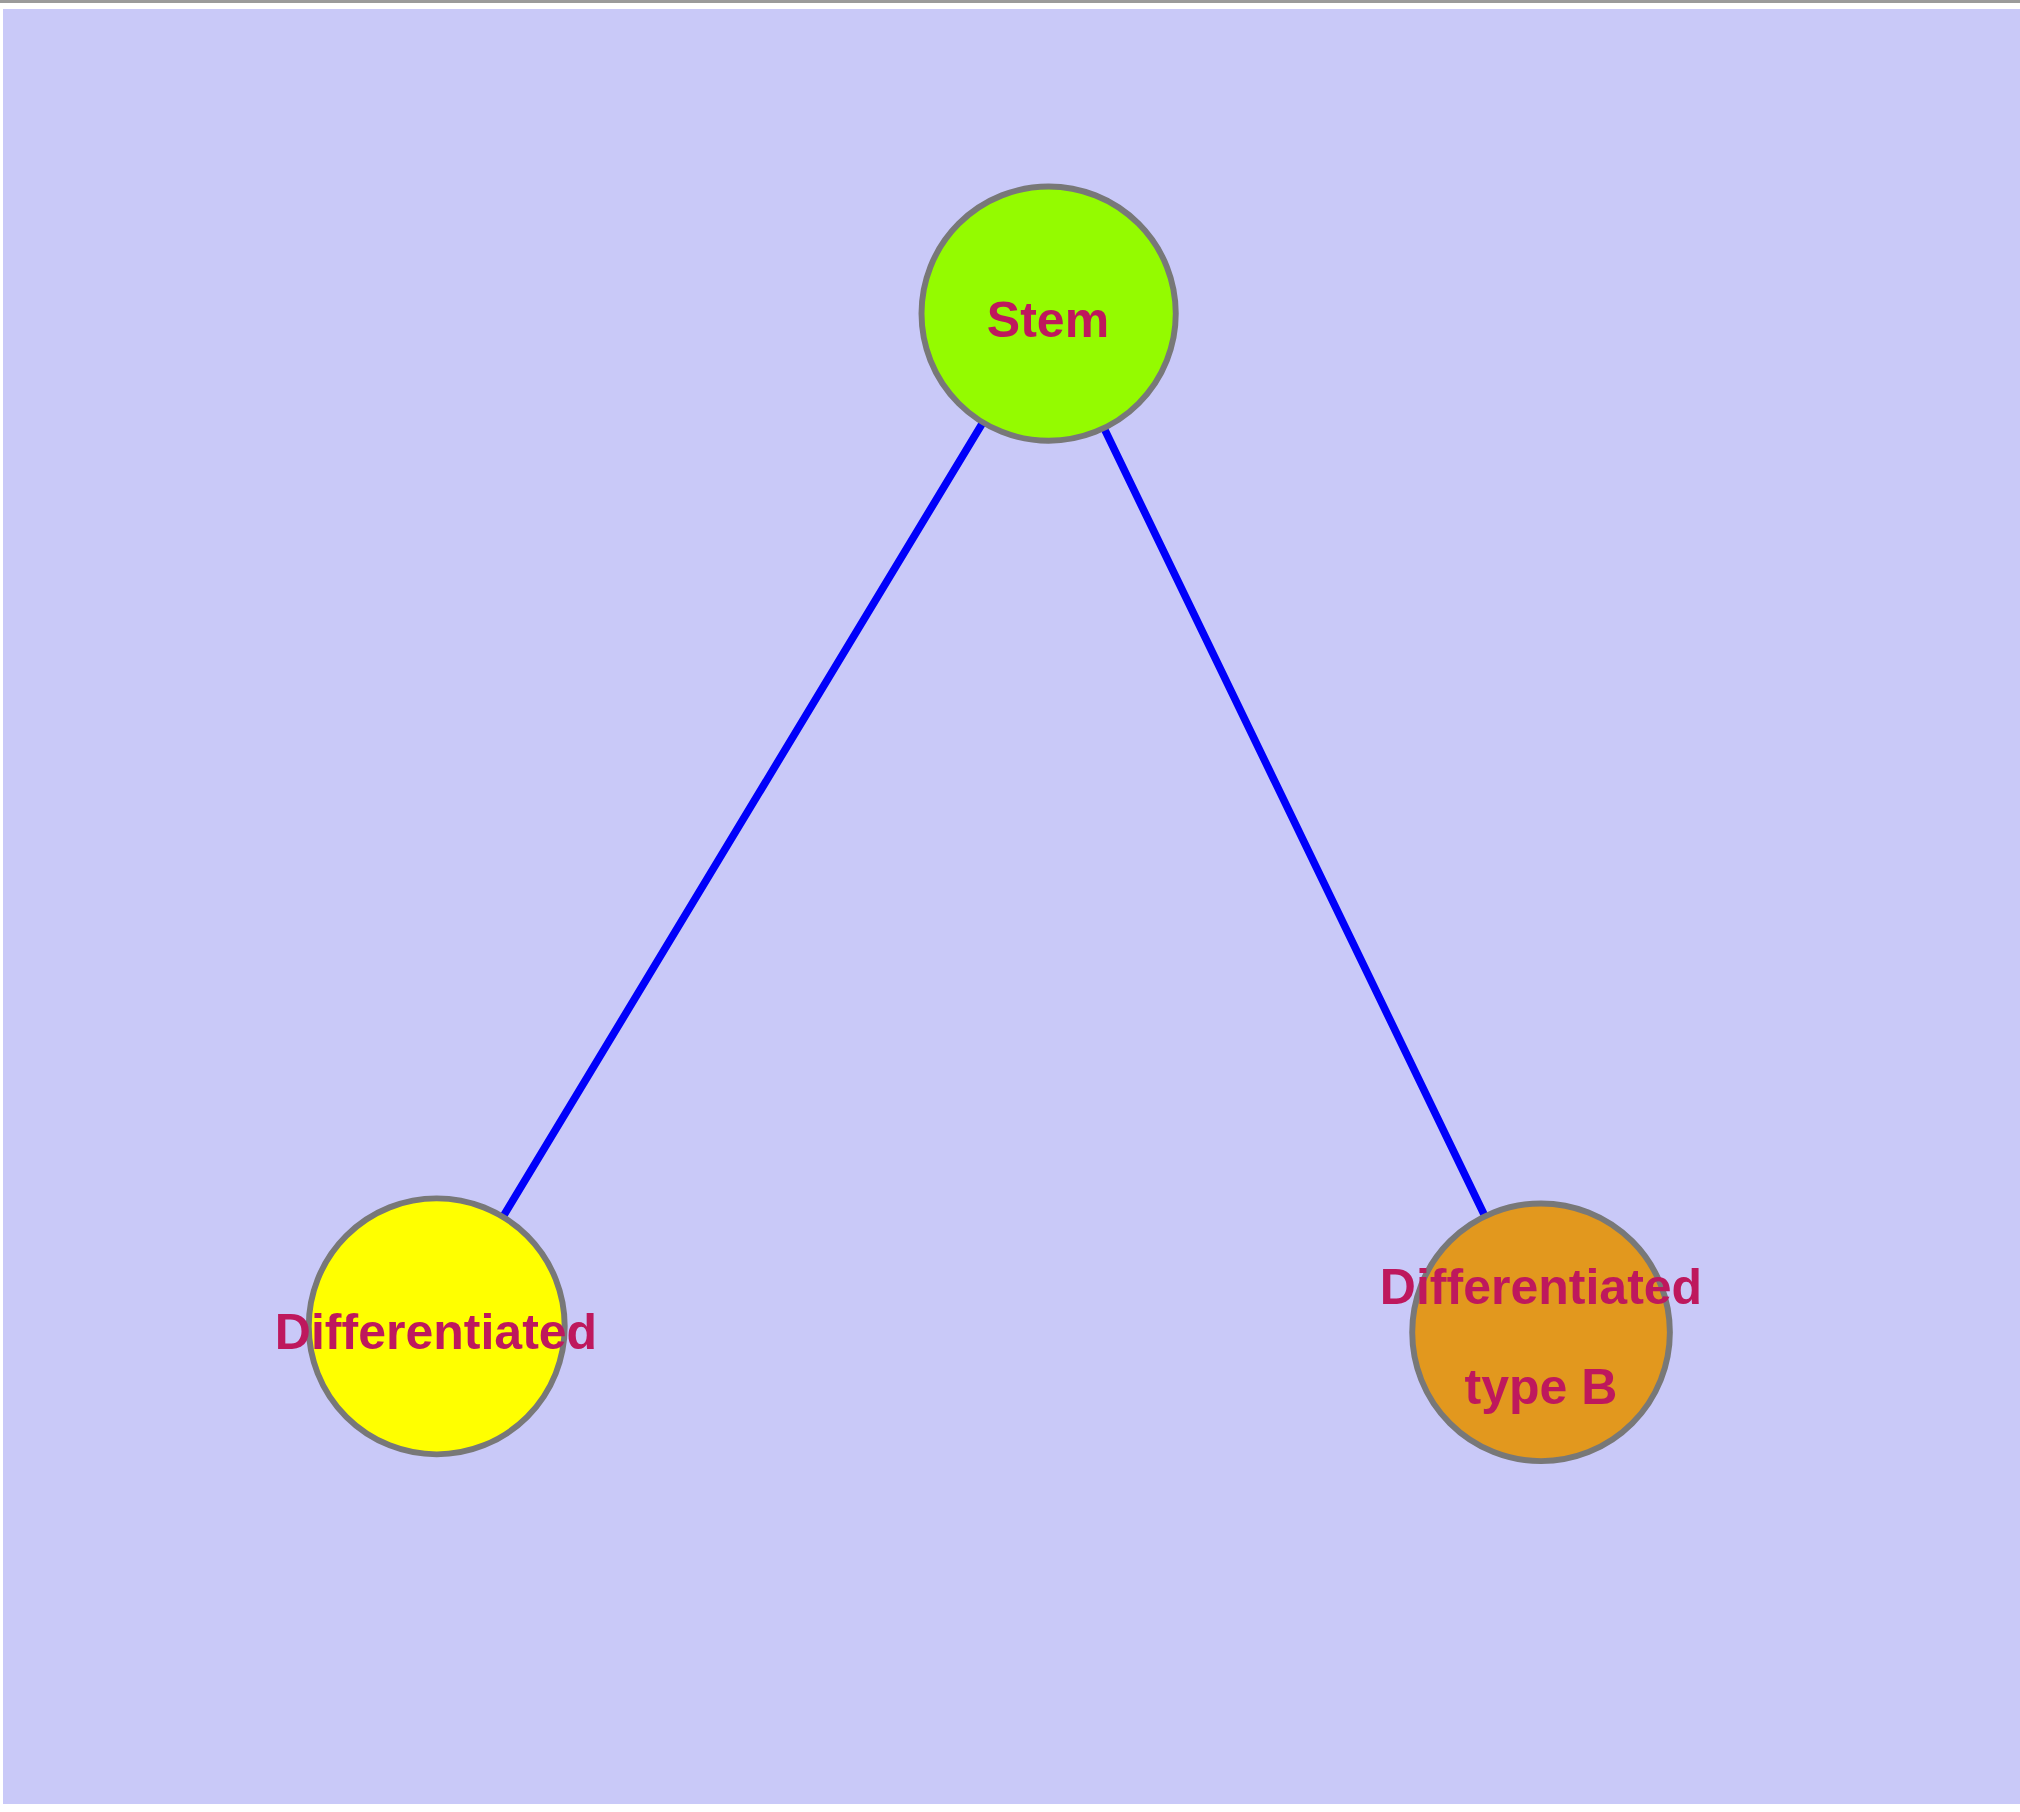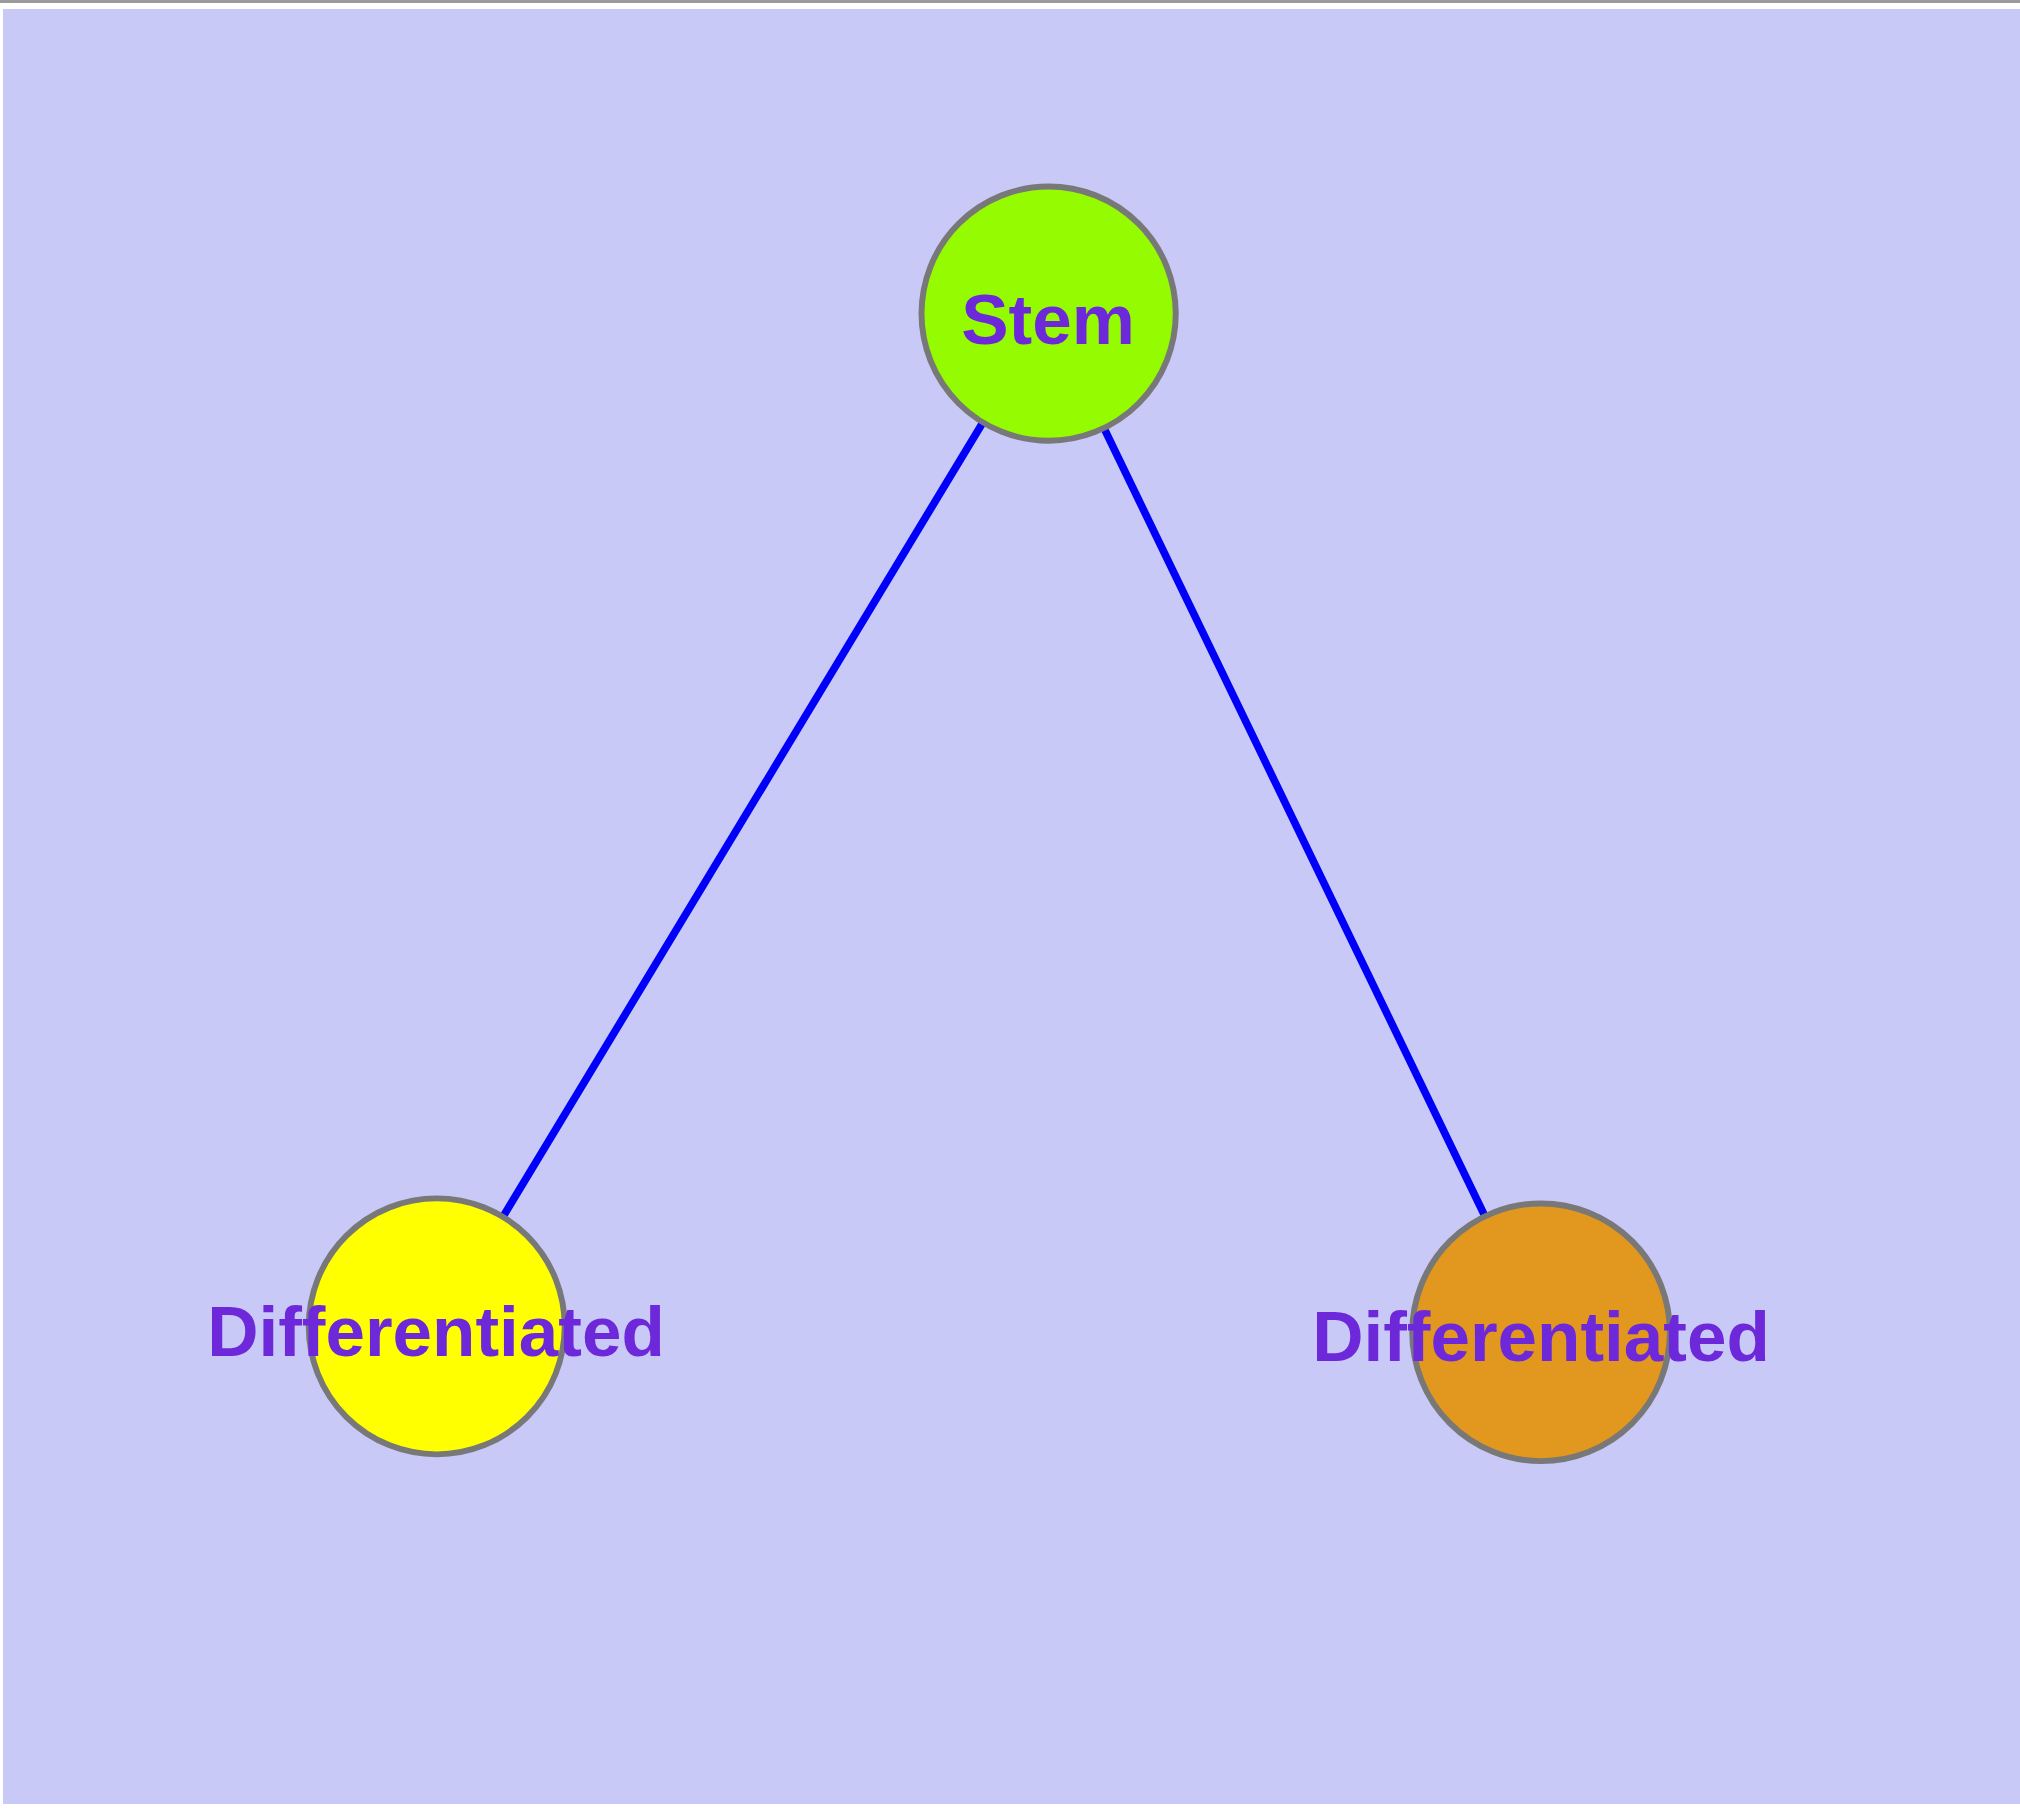--- a/index.html
+++ b/index.html
@@ -47,23 +47,23 @@
     stroke-width: 9px;
     stroke-linecap: round;
   }
   .graph-svg circle {
     stroke-width: 7px;
   }
   .node-label {
     position: absolute;
     transform: translate(-50%, -50%);
     z-index: 3;
-    color: #6d28d9;
+    color: #be185d;
     font-weight: bold;
-    font-size: 71px;
+    font-size: 50px;
     line-height: 100px;
     text-align: center;
     white-space: nowrap;
   }
   .label-stem  { left: 1048px; top: 320px;  }
   .label-typea { left: 436px;  top: 1332px; }
   .label-typeb { left: 1541px; top: 1337px; }
 </style>
 </head>
 <body>
@@ -88,16 +88,17 @@
   </svg>
 
   <div class="node-label label-stem">Stem</div>
 
   <div class="node-label label-typea">
     <div>Differentiated</div>
   </div>
 
   <div class="node-label label-typeb">
     <div>Differentiated</div>
+    <div>type B</div>
   </div>
 
 </div>
 
 
 </body></html>

